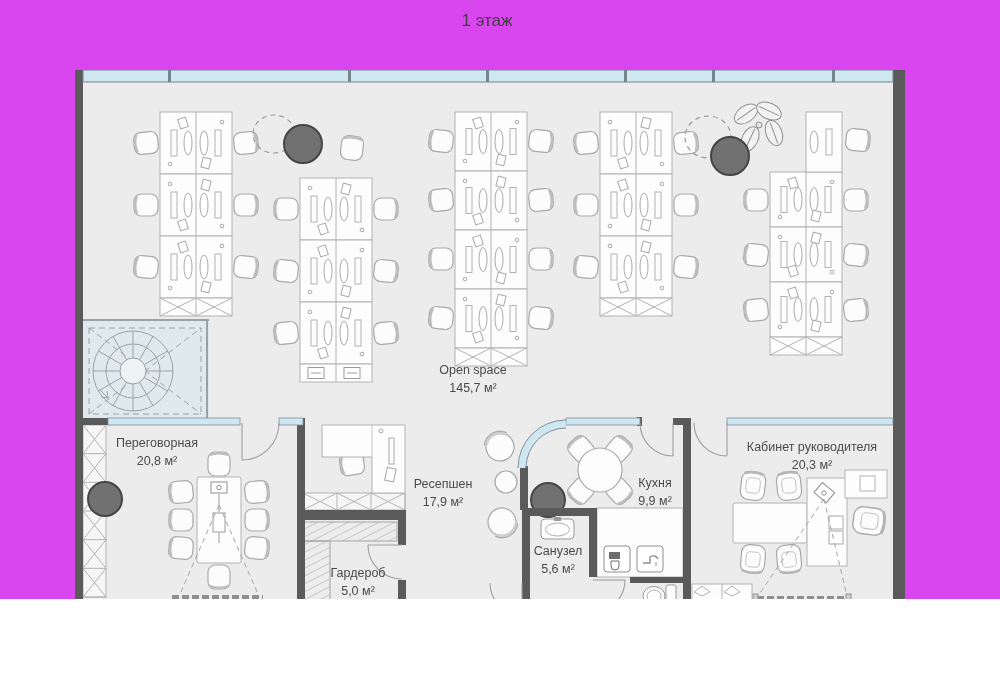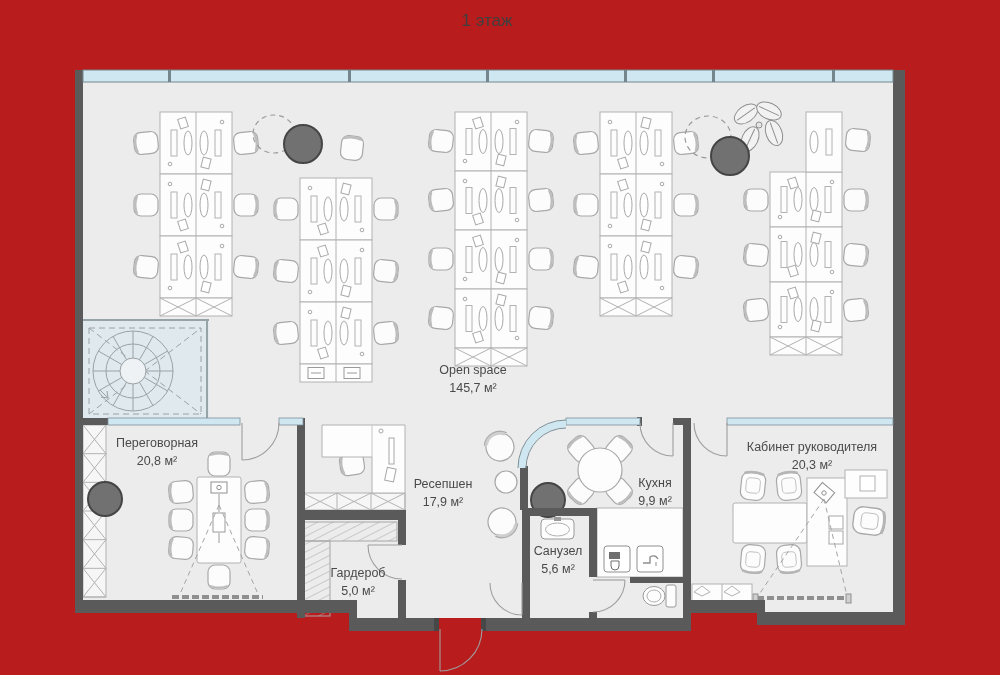--- a/index.html
+++ b/index.html
@@ -1,16 +1,16 @@
 <!DOCTYPE html>
 <html><head>
 <meta charset="utf-8">
 <style>
   html,body{margin:0;padding:0;background:#ffffff;}
-  .stage{position:relative;width:1000px;height:675px;background:#b91c1c;overflow:hidden;}
+  .stage{position:relative;width:1000px;height:599px;background:#d946ef;overflow:hidden;}
   svg{display:block;}
   text{font-family:"Liberation Sans",sans-serif;fill:#4a4a4a;}
   .title{font-size:17px;fill:#3f3f3f;}
   .rname{font-size:12.5px;}
   .rarea{font-size:12.5px;}
 </style>
 </head>
 <body>
 
 <div class="stage">

